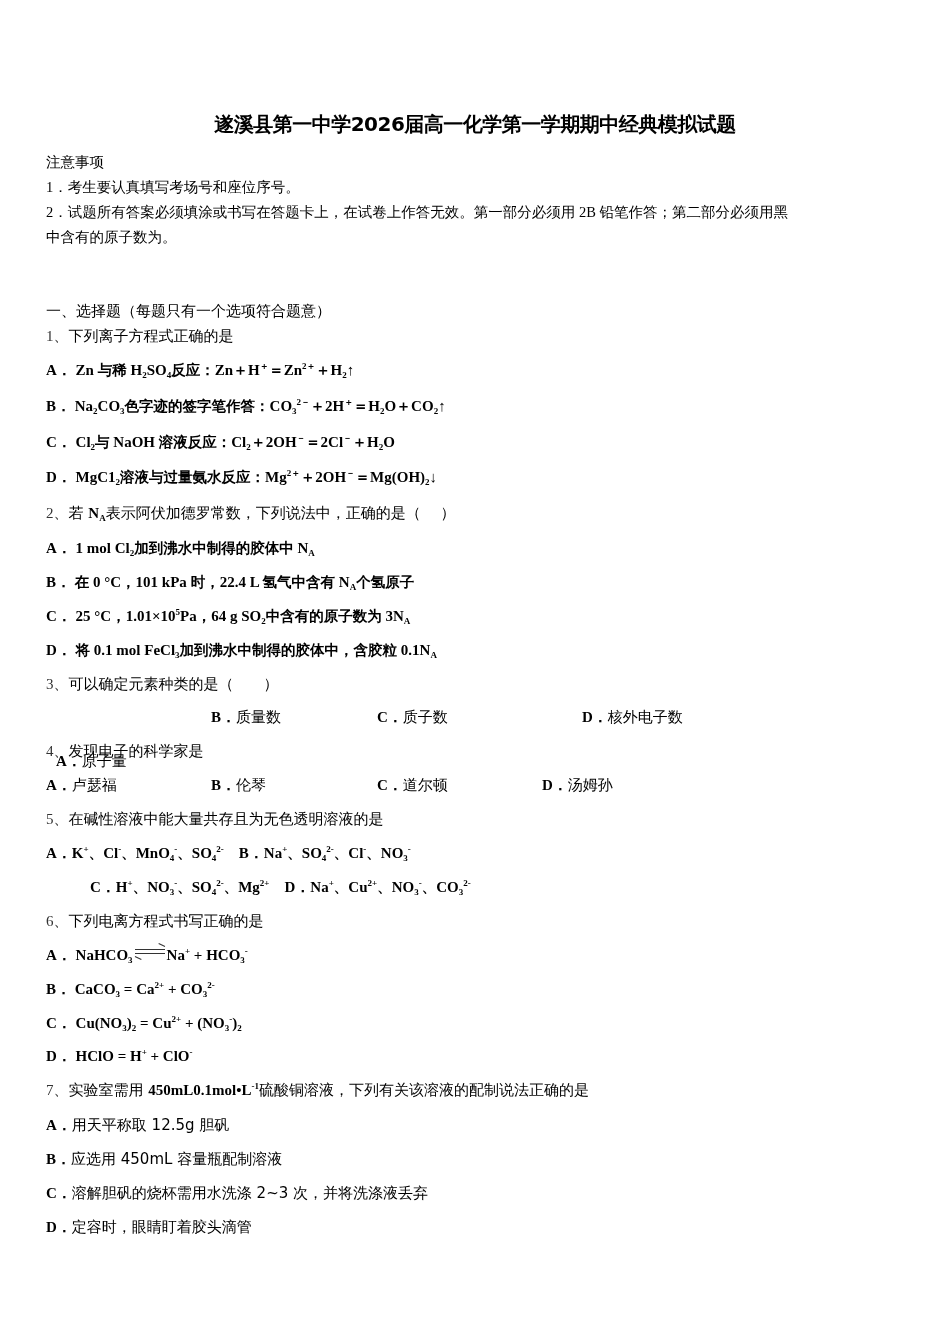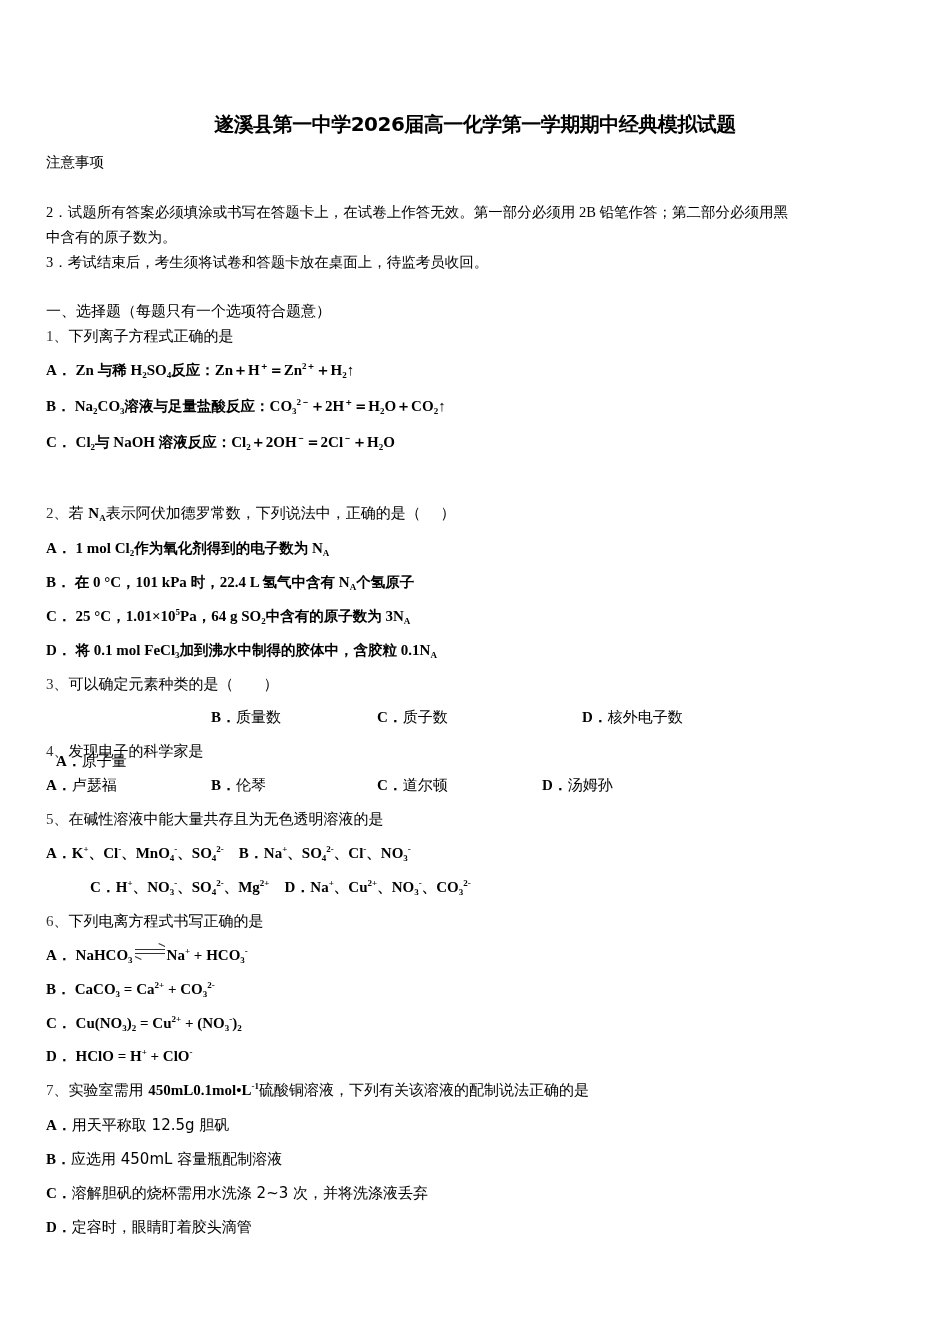--- a/index.html
+++ b/index.html
@@ -28,48 +28,52 @@
   .eq-arrow .h2 { position: absolute; left: 2px; top: 10px; width: 7px; height: 1px; background: #333; transform: rotate(25deg); transform-origin: left; }
 </style>
 </head>
 <body>
 
 <div class="page">
 
   <div class="title">遂溪县第一中学2026届高一化学第一学期期中经典模拟试题</div>
 
   <div class="line notes" style="top:152px;">注意事项</div>
+  <div class="line notes" style="top:177px;">1．考生要认真填写考场号和座位序号。</div>
   <div class="line notes" style="top:202px;">2．试题所有答案必须填涂或书写在答题卡上，在试卷上作答无效。第一部分必须用 2B 铅笔作答；第二部分必须用黑</div>
   <div class="line notes" style="top:227px;">中含有的原子数为。</div>
-  <div class="line notes" style="top:252px;">3．考试结束后，考生须将试卷和答题卡放在桌面上，待监考员收回。</div>
 
   <div class="line q-stem" style="top:301px;">一、选择题（每题只有一个选项符合题意）</div>
 
   <div class="line q-stem" style="top:326px;">
     <span class="q-num">1、</span><span>下列离子方程式正确的是</span>
   </div>
   <div class="line opt" style="top:360px;">
     <span>A．</span>
     <span>Zn <span class="cn">与稀</span> H<sub>2</sub>SO<sub>4</sub><span class="cn">反应：</span>Zn＋H<sup>＋</sup>＝Zn<sup>2＋</sup>＋H<sub>2</sub>↑</span>
   </div>
   <div class="line opt" style="top:396px;">
     <span>B．</span>
-    <span>Na<sub>2</sub>CO<sub>3</sub><span class="cn">溶液与足量盐酸反应：</span>CO<sub>3</sub><sup>2－</sup>＋2H<sup>＋</sup>＝H<sub>2</sub>O＋CO<sub>2</sub>↑</span>
+    <span>Na<sub>2</sub>CO<sub>3</sub><span class="cn">色字迹的签字笔作答：</span>CO<sub>3</sub><sup>2－</sup>＋2H<sup>＋</sup>＝H<sub>2</sub>O＋CO<sub>2</sub>↑</span>
   </div>
   <div class="line opt" style="top:432px;">
     <span>C．</span>
     <span>Cl<sub>2</sub><span class="cn">与</span> NaOH <span class="cn">溶液反应：</span>Cl<sub>2</sub>＋2OH<sup>－</sup>＝2Cl<sup>－</sup>＋H<sub>2</sub>O</span>
+  </div>
+  <div class="line opt" style="top:467px;">
+    <span>D．</span>
+    <span>MgC1<sub>2</sub><span class="cn">溶液与过量氨水反应：</span>Mg<sup>2＋</sup>＋2OH<sup>－</sup>＝Mg(OH)<sub>2</sub>↓</span>
   </div>
 
   <div class="line q-stem" style="top:503px;">
     <span class="q-num">2、</span><span>若 <b style="font-family:'Liberation Serif',serif;">N<sub>A</sub></b>表示阿伏加德罗常数，下列说法中，正确的是（　 ）</span>
   </div>
   <div class="line opt" style="top:538px;">
     <span>A．</span>
-    <span>1 mol Cl<sub>2</sub><span class="cn">作为氧化剂得到的电子数为</span> N<sub>A</sub></span>
+    <span>1 mol Cl<sub>2</sub><span class="cn">加到沸水中制得的胶体中</span> N<sub>A</sub></span>
   </div>
   <div class="line opt" style="top:572px;">
     <span>B．</span>
     <span><span class="cn">在</span> 0 °C<span class="cn">，</span>101 kPa <span class="cn">时，</span>22.4 L <span class="cn">氢气中含有</span> N<sub>A</sub><span class="cn">个氢原子</span></span>
   </div>
   <div class="line opt" style="top:606px;">
     <span>C．</span>
     <span>25 °C<span class="cn">，</span>1.01×10<sup>5</sup>Pa<span class="cn">，</span>64 g SO<sub>2</sub><span class="cn">中含有的原子数为</span> 3N<sub>A</sub></span>
   </div>
   <div class="line opt" style="top:640px;">

